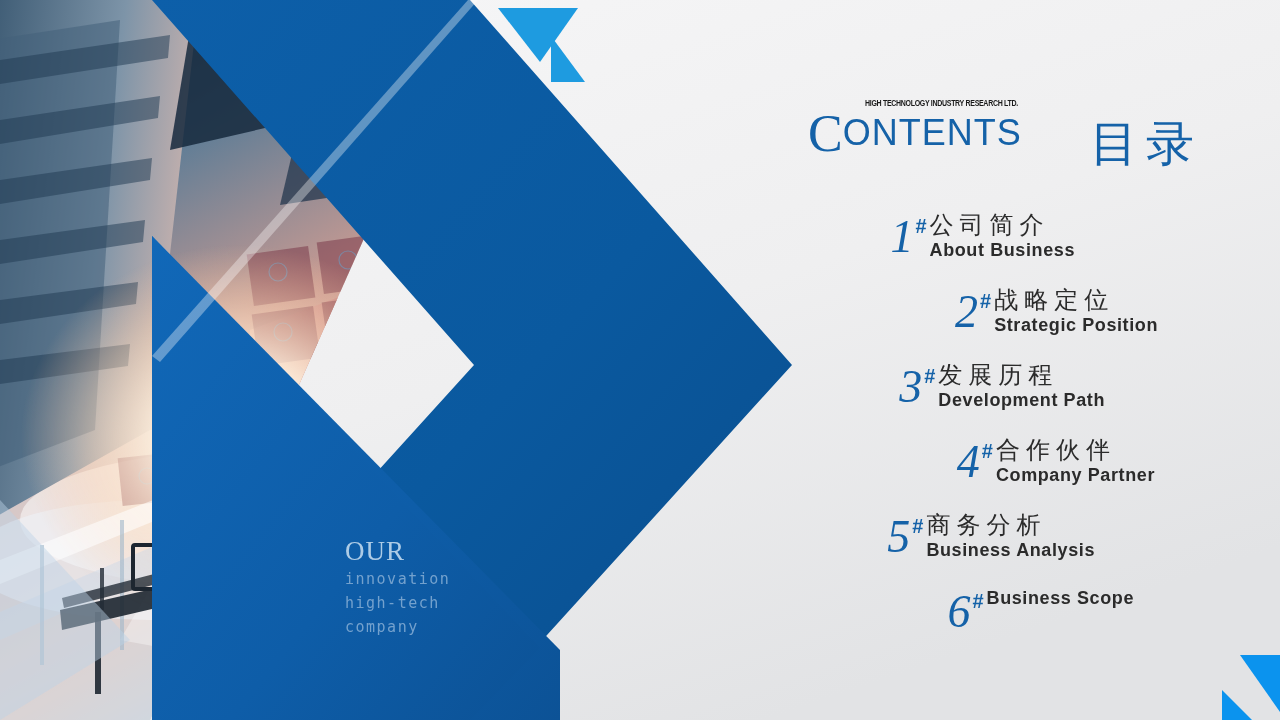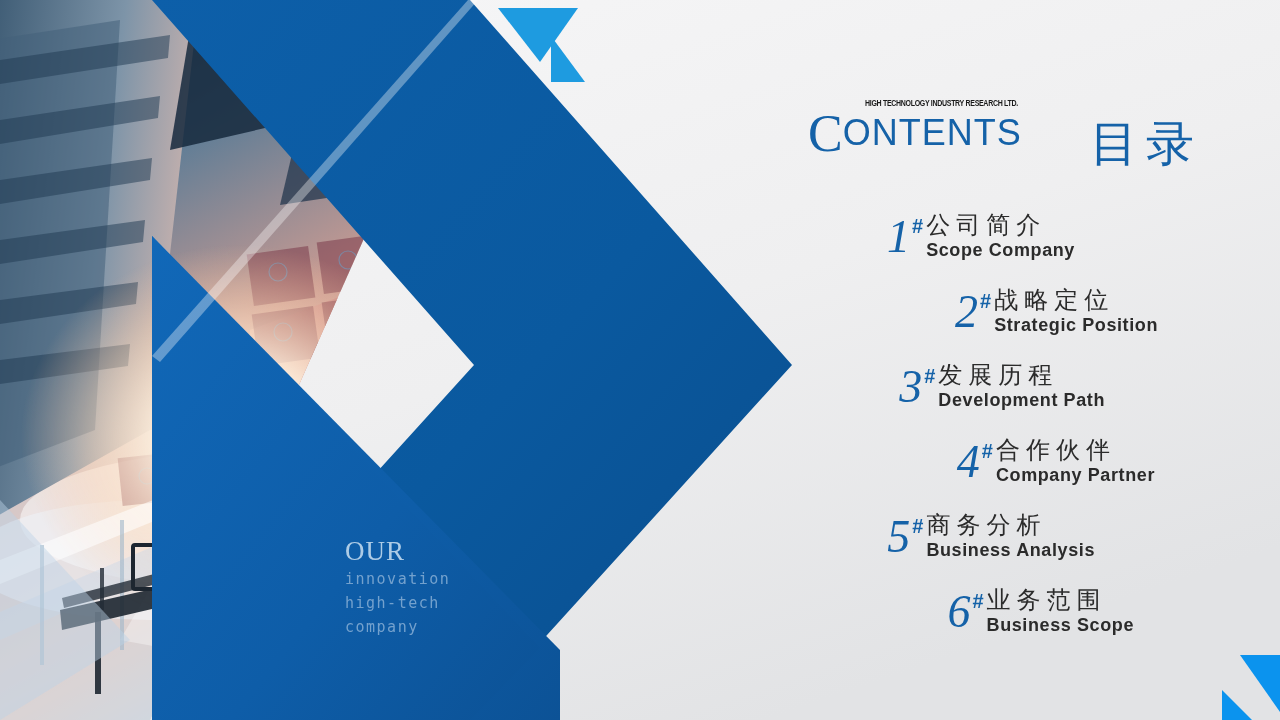--- a/index.html
+++ b/index.html
@@ -341,21 +341,21 @@
       <div class="title-cn">目录</div>
     </div>
 
     <div class="toc">
 
       <div class="toc-item off-0">
         <span class="num">1</span>
         <span class="hash">#</span>
         <span class="labels">
           <div class="cn">公司简介</div>
-          <div class="en">Scope Company</div>
+          <div class="en">About Business</div>
         </span>
       </div>
 
       <div class="toc-item off-1">
         <span class="num">2</span>
         <span class="hash">#</span>
         <span class="labels">
           <div class="cn">战略定位</div>
           <div class="en">Strategic Position</div>
         </span>
@@ -385,20 +385,19 @@
         <span class="labels">
           <div class="cn">商务分析</div>
           <div class="en">Business Analysis</div>
         </span>
       </div>
 
       <div class="toc-item off-5">
         <span class="num">6</span>
         <span class="hash">#</span>
         <span class="labels">
-          <div class="cn">业务范围</div>
           <div class="en">Business Scope</div>
         </span>
       </div>
 
     </div>
   </div>
 </div>
 
 </body></html>

